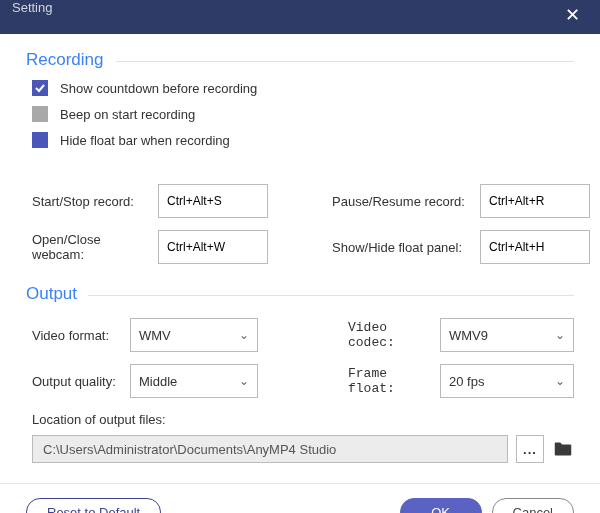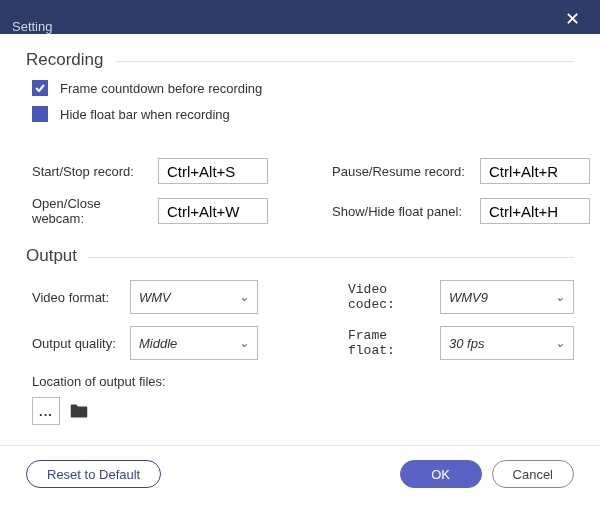--- a/index.html
+++ b/index.html
@@ -1,40 +1,40 @@
 <!DOCTYPE html>
 <html><head>
 <meta charset="utf-8">
 <style>
 * { box-sizing: border-box; margin: 0; padding: 0; font-family: -apple-system, "Segoe UI", Arial, sans-serif; }
 body { width: 600px; height: 513px; background: #fff; font-size: 13px; color: #333; }
-.titlebar { height: 34px; background: #2d3b66; color: #d0d4e0; display: flex; align-items: flex-end; justify-content: space-between; padding: 0 12px; }
+.titlebar { height: 34px; background: #2d3b66; color: #d0d4e0; display: flex; align-items: flex-start; justify-content: space-between; padding: 0 12px; }
 .titlebar .title { font-size: 13px; }
 .close-x { font-size: 18px; color: #fff; cursor: pointer; padding: 4px 8px; }
 .content { padding: 16px 26px 12px 26px; }
-.section-title { font-size: 17px; color: #404040; margin-bottom: 4px; position: relative; }
+.section-title { font-size: 17px; color: #3b82f6; margin-bottom: 4px; position: relative; }
 .section-title::after { content: ""; position: absolute; left: 90px; right: 0; top: 55%; border-top: 1px solid #e2e2e2; }
 .section-title.hotkeys::after { left: 72px; }
 .section-title.output::after { left: 62px; }
 .cb-row { display: flex; align-items: center; margin: 10px 0 10px 6px; gap: 12px; }
 .cb { width: 16px; height: 16px; border: 1px solid #999; display: inline-flex; align-items: center; justify-content: center; }
 .cb.checked { background: #4a57b8; border-color: #4a57b8; }
 .cb.checked svg { display: block; }
 .cb svg { display: none; }
 .cb.filled { background: #a8a8a8; border-color: #a8a8a8; }
 .cb.filled-blue { background: #4a57b8; border-color: #4a57b8; }
 .hotkey-grid { display: grid; grid-template-columns: 1fr 1fr; column-gap: 64px; margin-top: 14px; padding-left: 6px; }
 .hk-row { display: flex; align-items: center; margin-bottom: 12px; gap: 8px; }
 .hk-label { width: 118px; }
-.hk-input { flex: 1; height: 26px; border: 1px solid #bbb; padding: 0 8px; background: #fff; font-size: 15px; width: 110px; }
+.hk-input { flex: 1; height: 34px; border: 1px solid #bbb; padding: 0 8px; background: #fff; font-size: 12px; width: 110px; }
 .output-grid { display: grid; grid-template-columns: 1fr 1fr; column-gap: 90px; margin-top: 14px; padding-left: 6px; }
 .out-row { display: flex; align-items: center; margin-bottom: 12px; gap: 8px; }
 .out-label { width: 90px; }
 .out-label-r { width: 84px; font-family: Liberation Mono, monospace; }
-.select { flex: 1; height: 14px; border: 1px solid #bbb; background: #fff; display: flex; align-items: center; justify-content: space-between; padding: 16px 8px; cursor: pointer; width: 100px; font-style: italic; }
+.select { flex: 1; height: 14px; border: 1px solid #bbb; background: #fff; display: flex; align-items: center; justify-content: space-between; padding: 16px 8px; cursor: pointer; width: 100px; }
 .chevron { font-size: 12px; color: #666; }
 .loc-label { margin: 2px 0 8px 6px; }
 .loc-row { display: flex; align-items: center; gap: 8px; padding-left: 6px; }
 .loc-input { flex: 1; height: 28px; border: 1px solid #bbb; background: #ececec; padding: 0 10px; display: flex; align-items: center; color: #555; }
 .ellipsis-btn { height: 28px; width: 28px; border: 1px solid #bbb; background: #fff; display: flex; align-items: center; justify-content: center; font-weight: bold; cursor: pointer; letter-spacing: 1px; }
 .folder-icon { width: 22px; height: 22px; cursor: pointer; color: #3a3a3a; }
 .footer { padding: 14px 26px; border-top: 1px solid #e6e6e6; display: flex; align-items: center; margin-top: 8px; }
 .btn { height: 28px; border-radius: 14px; padding: 0 20px; font-size: 13px; cursor: pointer; display: inline-flex; align-items: center; justify-content: center; }
 .btn-outline { border: 1px solid #3a4390; color: #3a4390; background: #fff; }
 .btn-primary { background: #5a63c4; color: #fff; border: 1px solid #5a63c4; min-width: 82px; }
@@ -52,21 +52,25 @@
 <div class="content">
 
   <div class="section-title">Recording</div>
 
   <div class="cb-row">
     <span class="cb checked">
       <svg width="12" height="12" viewBox="0 0 12 12">
           <path d="M2 6 L5 9 L10 3" stroke="#fff" stroke-width="2" fill="none"></path>
         </svg>
     </span>
-    <span>Frame countdown before recording</span>
+    <span>Show countdown before recording</span>
+  </div>
+  <div class="cb-row">
+    <span class="cb filled"></span>
+    <span>Beep on start recording</span>
   </div>
   <div class="cb-row">
     <span class="cb filled-blue"></span>
     <span>Hide float bar when recording</span>
   </div>
 
   <div style="height:12px"></div>
 
   <div class="hotkey-grid">
     <div class="hk-row">
@@ -108,28 +112,31 @@
     <div class="out-row">
       <span class="out-label">Output quality:</span>
       <div class="select">
         <span>Middle</span>
         <span class="chevron">⌄</span>
       </div>
     </div>
     <div class="out-row">
       <span class="out-label-r">Frame float:</span>
       <div class="select">
-        <span>30 fps</span>
+        <span>20 fps</span>
         <span class="chevron">⌄</span>
       </div>
     </div>
   </div>
 
   <div class="loc-label">Location of output files:</div>
   <div class="loc-row">
+    <div class="loc-input">
+      <span>C:\Users\Administrator\Documents\AnyMP4 Studio</span>
+    </div>
     <div class="ellipsis-btn">
       <span>...</span>
     </div>
     <svg class="folder-icon" viewBox="0 0 24 24">
       <path fill="currentColor" d="M3 6c0-.6.4-1 1-1h5l2 2h9c.6 0 1 .4 1 1v10c0 .6-.4 1-1 1H4c-.6 0-1-.4-1-1V6z"></path>
     </svg>
   </div>
 
 </div>
 

